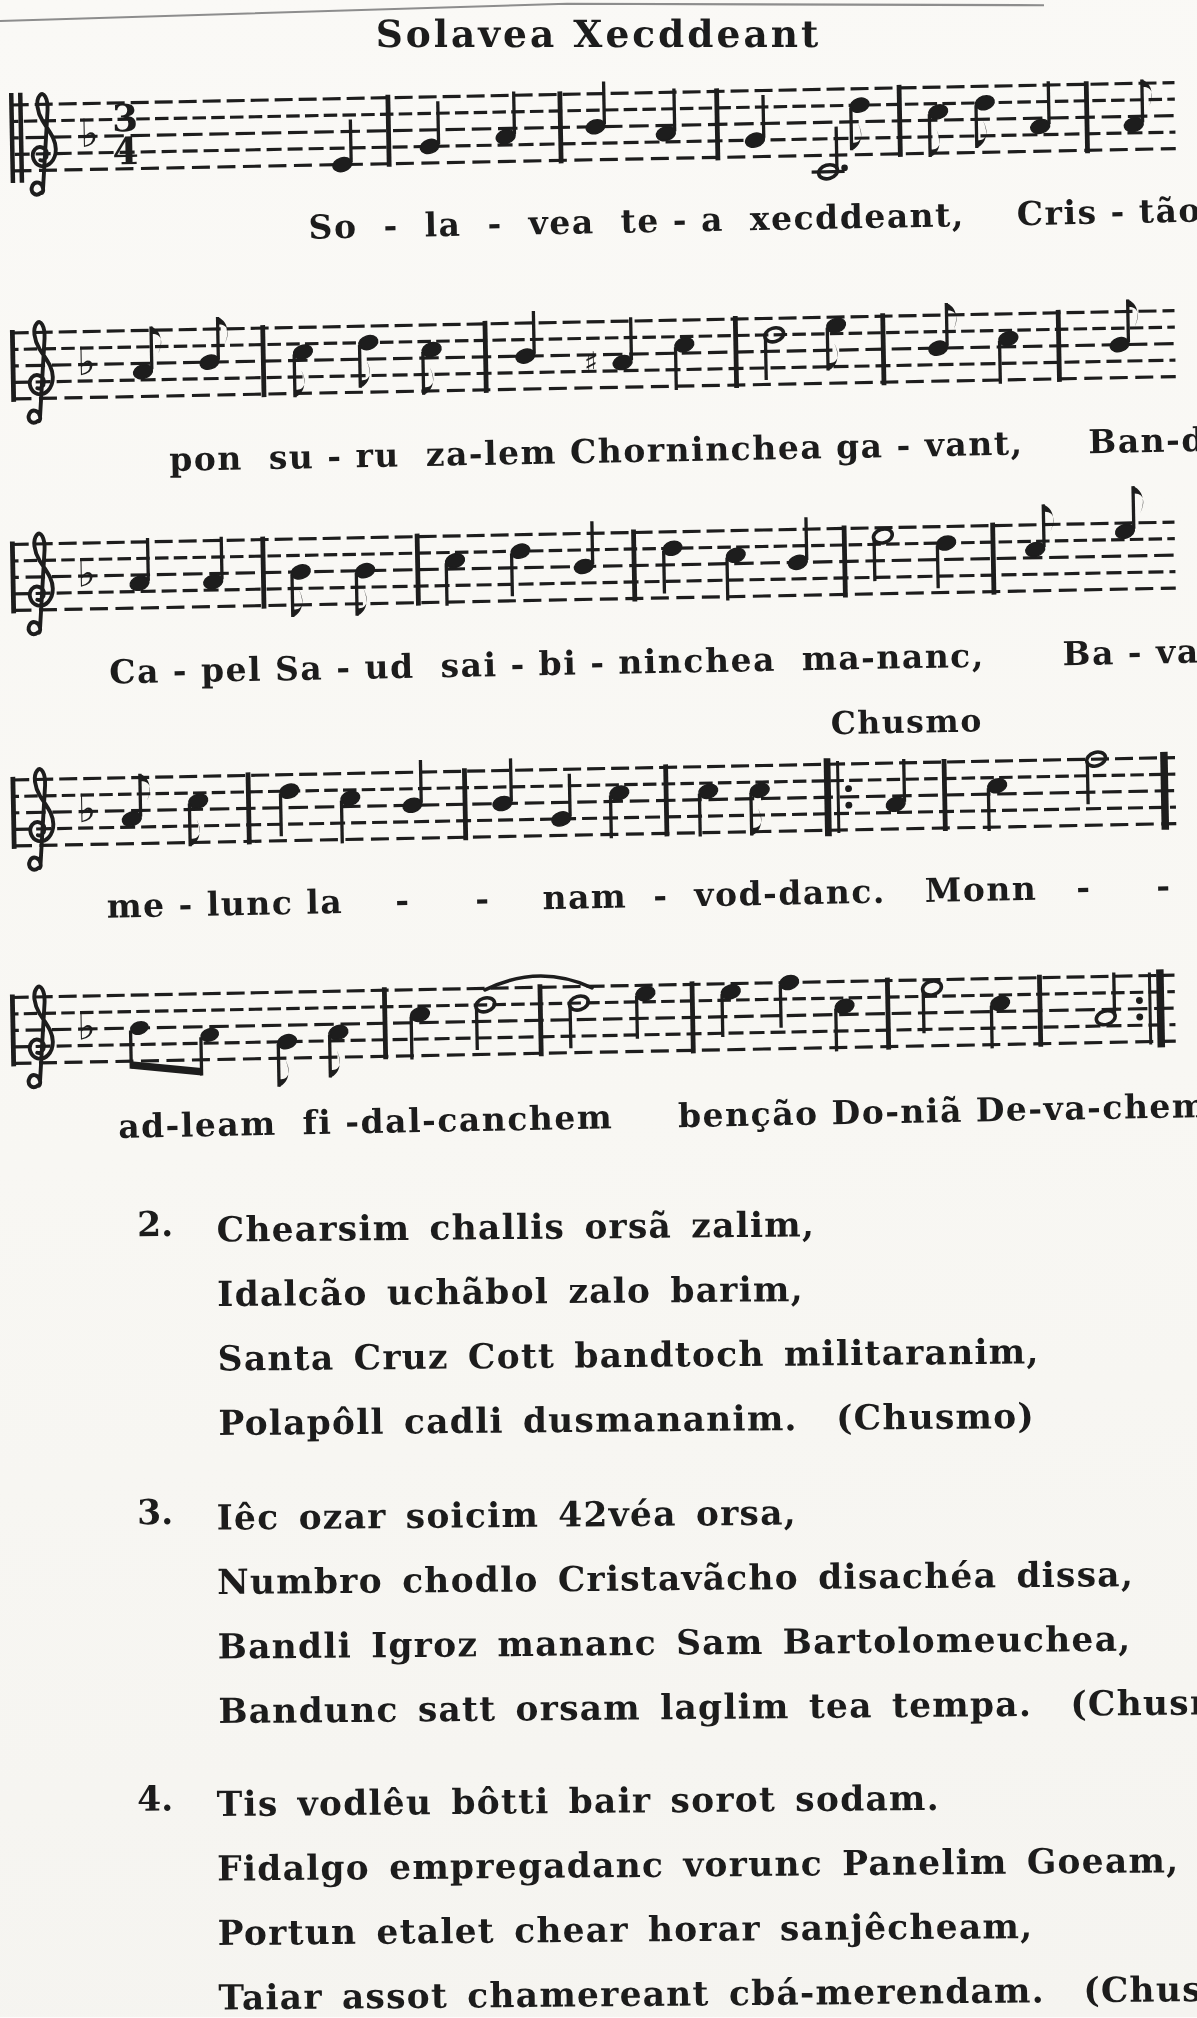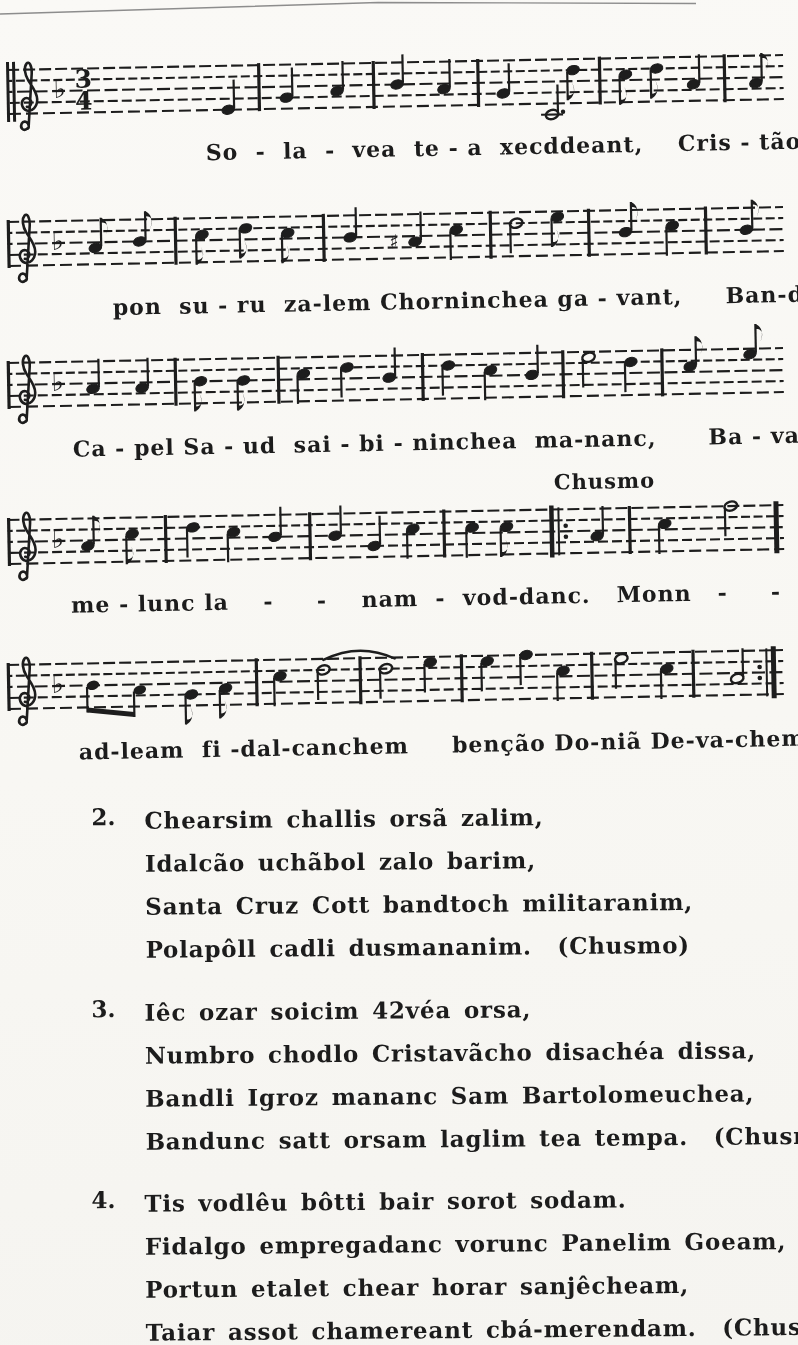--- a/index.html
+++ b/index.html
@@ -41,20 +41,21 @@
 </style>
 </head>
 <body>
 
 <div class="page">
 
   <svg class="edge-artifact" width="798" height="20">
     <path d="M0,14 L378,2.5 L696,3.5" stroke="#8d8d8d" stroke-width="1.4" fill="none"></path>
   </svg>
 
+  <h1 class="title">Solavea Xecddeant</h1>
 
   <div class="system" style="top:40px">
     <svg class="staff" width="780" height="112">
         <line x1="2" y1="30" x2="778" y2="30" stroke="#1d1d1d" stroke-width="2.1" stroke-dasharray="12 4" stroke-dashoffset="0"></line>
         <line x1="2" y1="41" x2="778" y2="41" stroke="#1d1d1d" stroke-width="2.1" stroke-dasharray="9 3.5" stroke-dashoffset="4"></line>
         <line x1="2" y1="52" x2="778" y2="52" stroke="#1d1d1d" stroke-width="2.1" stroke-dasharray="13 4.5" stroke-dashoffset="8"></line>
         <line x1="2" y1="63" x2="778" y2="63" stroke="#1d1d1d" stroke-width="2.1" stroke-dasharray="10 4" stroke-dashoffset="12"></line>
         <line x1="2" y1="74" x2="778" y2="74" stroke="#1d1d1d" stroke-width="2.1" stroke-dasharray="12 5" stroke-dashoffset="16"></line>
         <path d="M9 77 C5 80 1.5 76 3.5 72 C5.5 68.5 10 70 10.5 74 C10.8 76 10 77.5 9 77 M10.5 74 L14.5 22 C15 14 12 9 9.5 12 C6.5 15.5 7.5 23 11 29 C15.5 36.5 19.5 41 19.5 48 C19.5 55.5 14 60.5 9 59 C4.5 57.5 2.5 51.5 5.5 48 C8.5 44.8 13.5 47 13.5 51 C13.5 54 11 56 9 55.2" transform="translate(12,12)" stroke="#1d1d1d" stroke-width="2.6" fill="none" stroke-linecap="round"></path>
         <text x="48" y="59" font-size="26" font-weight="bold" fill="#1d1d1d" font-family="&quot;DejaVu Sans&quot;,sans-serif">♭</text>

